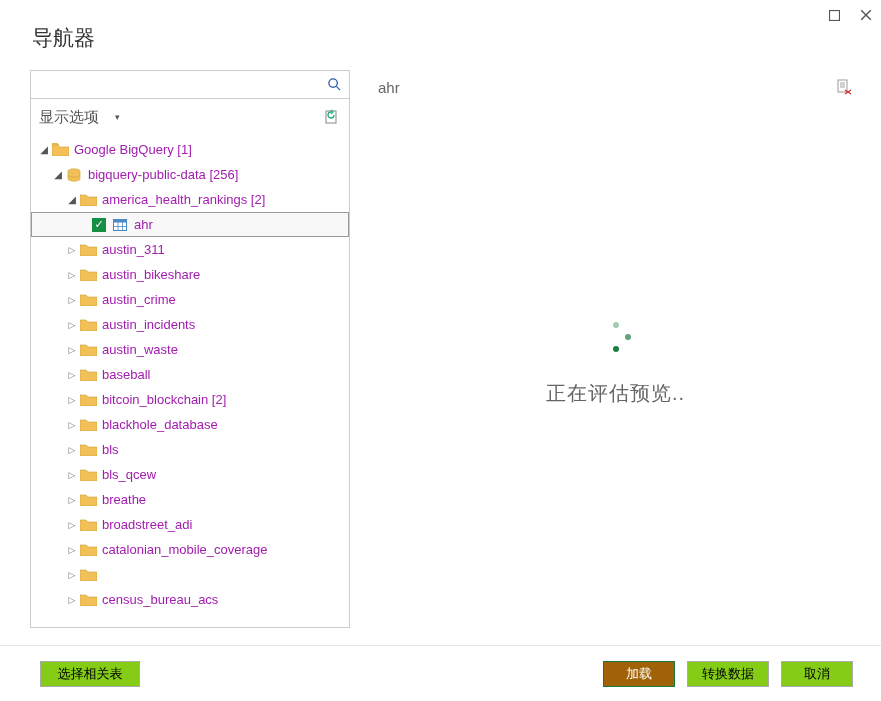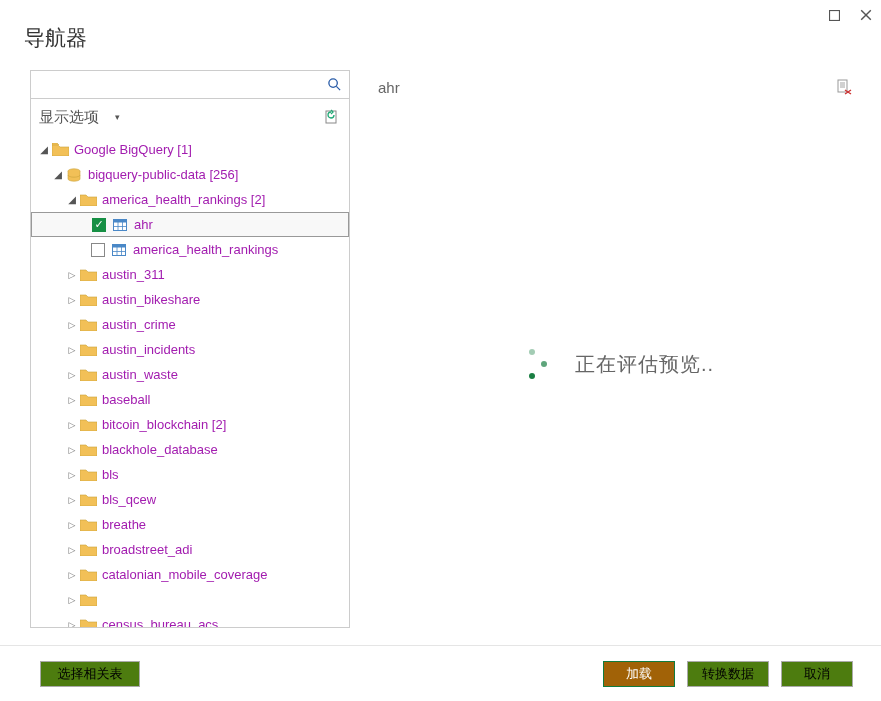--- a/index.html
+++ b/index.html
@@ -16,21 +16,21 @@
     .window-controls {
       position: absolute;
       top: 8px; right: 8px;
       display: flex;
       gap: 18px;
     }
     .win-ctl { width: 14px; height: 14px; cursor: pointer; display:flex; align-items:center; justify-content:center; color:#555; }
     .title {
       font-size: 21px;
       color: #333;
-      padding: 24px 0 18px 24px;
+      padding: 24px 0 18px 32px;
       font-weight: 400;
     }
     .main {
       display: flex;
       padding: 0 22px 0 30px;
       height: 558px;
     }
     .left-pane {
       width: 320px;
       border: 1px solid #ccc;
@@ -110,20 +110,21 @@
       display:flex;
       align-items:center;
       height: 26px;
       color:#555;
     }
     .preview-title { font-size:15px; flex:1; color:#666; }
     .preview-err-ic { width:18px; height:18px; color:#888; cursor:pointer; display:flex; align-items:center; justify-content:center; }
     .preview-body {
       flex:1;
       display:flex;
+      flex-direction:column;
       align-items:center;
       justify-content:center;
       gap: 28px;
       color:#7a7a7a;
     }
     .spinner { width:30px; height:30px; position:relative; }
     .spinner .dot { width:6px; height:6px; border-radius:50%; background:#1a7f43; position:absolute; }
     .spinner .d1 { top:0; left:12px; opacity:.4;}
     .spinner .d2 { top:12px; right:0; opacity:.7;}
     .spinner .d3 { bottom:0; left:12px; }
@@ -136,21 +137,21 @@
       display:flex;
       align-items:center;
       padding: 0 28px 0 40px;
       gap: 12px;
     }
     .footer .spacer { flex:1; }
     .btn {
       min-width: 72px;
       height: 26px;
       border:1px solid #aaa;
-      background:#4d7c0f;
+      background:#84cc16;
       font-size:13px;
       padding: 0 14px;
       cursor:pointer;
       display:inline-flex; align-items:center; justify-content:center;
     }
     .btn.primary { background:#a16207; border-color:#0f7b3e; color:#fff; }
     .btn.select-rel { min-width:100px; }
   </style>
 </head>
 <body>
@@ -235,32 +236,20 @@
         <span class="ic table-ic">
           <svg viewBox="0 0 14 12">
               <rect x="0.5" y="0.5" width="13" height="11" fill="#fff" stroke="#4a88c7" stroke-width="1"></rect>
               <rect x="0.5" y="0.5" width="13" height="3" fill="#4a88c7"></rect>
               <path d="M5 0 V12 M9.5 0 V12 M0 7.5 H14" stroke="#4a88c7" stroke-width="0.8"></path>
             </svg>
         </span>
         <span class="tree-label">ahr</span>
       </div>
 
-      <div class="tree-row indent3">
-        <span class="exp blank"></span>
-        <span class="chk"></span>
-        <span class="ic table-ic">
-          <svg viewBox="0 0 14 12">
-              <rect x="0.5" y="0.5" width="13" height="11" fill="#fff" stroke="#4a88c7" stroke-width="1"></rect>
-              <rect x="0.5" y="0.5" width="13" height="3" fill="#4a88c7"></rect>
-              <path d="M5 0 V12 M9.5 0 V12 M0 7.5 H14" stroke="#4a88c7" stroke-width="0.8"></path>
-            </svg>
-        </span>
-        <span class="tree-label">america_health_rankings</span>
-      </div>
 
       <div id="folder-list">
           <div class="tree-row indent2">
             <span class="exp collapsed"></span>
             <span class="ic folder-ic">
               <svg viewBox="0 0 17 13">
                 <path d="M0 2 L6 2 L8 4 L17 4 L17 13 L0 13 Z" fill="#f2c057" stroke="#caa23b" stroke-width="0.6"></path>
               </svg>
             </span>
             <span class="tree-label">austin_311</span>

